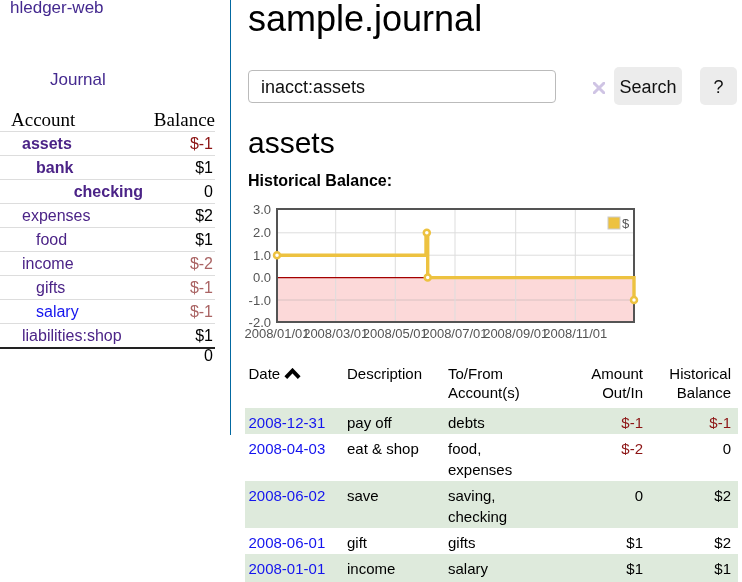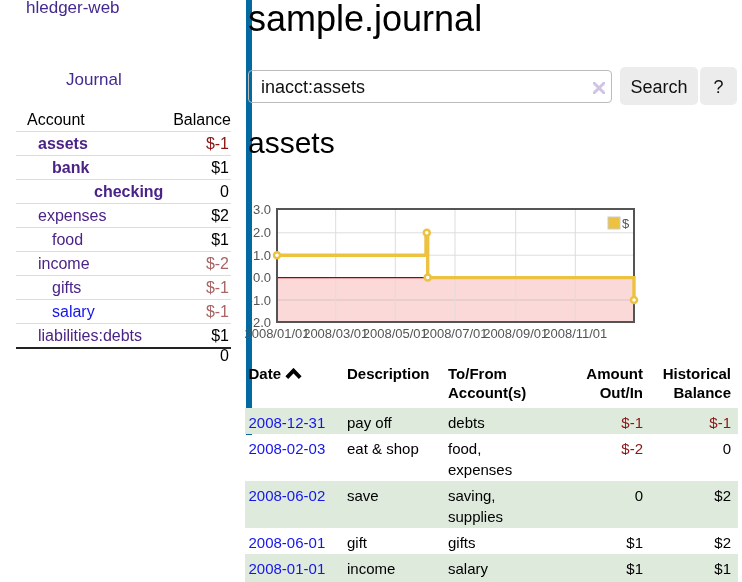--- a/index.html
+++ b/index.html
@@ -1,52 +1,52 @@
 <!DOCTYPE html>
 <html><head>
 <meta charset="utf-8">
 <style>
 html,body{margin:0;padding:0;}
 body{width:742px;height:582px;font-family:"Liberation Sans",sans-serif;background:#fff;position:relative;overflow:hidden;}
 a{text-decoration:none;}
-#sidebar{position:absolute;left:16px;top:0;width:230px;height:435px;border-right:6px solid #0369a1;}
+#sidebar{position:absolute;left:0;top:0;width:230px;height:435px;border-right:1px solid #0369a1;}
 #apptitle{position:absolute;left:10px;top:-2px;font-size:17px;color:#44298f;}
 #journal{position:absolute;left:10px;top:70px;font-size:17px;color:#44298f;margin-left:40px;}
 #sidetable{position:absolute;left:0;top:108px;width:215px;border-collapse:collapse;font-size:16px;}
 #sidetable td,#sidetable th{padding:0;height:23px;vertical-align:middle;font-weight:normal;}
 #sidetable td.bal{text-align:right;padding-right:2px;}
 #sidetable th.bal{text-align:right;padding-right:0;}
-#sidetable th{text-align:left;font-size:16px;color:#000;}
+#sidetable th{text-align:left;font-size:19px;color:#000;font-family:Liberation Serif, serif;}
 #sidetable th.acct{padding-left:11px;}
 #sidetable tr.r{border-top:1px solid #ddd;}
 #sidetable tr.total{border-top:2px solid #222;}
 #sidetable tr.total td{height:13px;line-height:13px;}
 .b{font-weight:bold;}
 .negb{color:#8c1414;font-weight:bold;}
 .neg{color:#aa6464;}
 .acctlink{color:#4b2387;}
 .bluelink{color:#1414ee;}
 #sidetable td.d1{padding-left:22px;}
 #sidetable td.d2{padding-left:36px;}
 #sidetable td.d3{padding-left:40px;text-align:right;}
 #main{position:absolute;left:0;top:0;width:742px;height:582px;}
 #h1{position:absolute;left:248px;top:-2px;font-size:36px;color:#000;}
-#searchbox{position:absolute;left:248px;top:70px;width:364px;height:33px;box-sizing:border-box;border:1px solid #bbb;border-radius:4px;font-size:18px;color:#111;}
+#searchbox{position:absolute;left:248px;top:70px;width:308px;height:33px;box-sizing:border-box;border:1px solid #bbb;border-radius:4px;font-size:18px;color:#111;}
 #searchbox .txt{position:absolute;left:12px;top:5.5px;}
 #clearx{position:absolute;left:593px;top:82px;}
 .btn{position:absolute;top:67px;height:38px;box-sizing:border-box;background:#ececec;border-radius:5px;font-size:18px;color:#111;text-align:center;line-height:40px;}
-#searchbtn{left:614px;width:78px;margin-left:6px;}
+#searchbtn{left:614px;width:68px;}
 #helpbtn{left:700px;width:37px;}
 #h2{position:absolute;left:248px;top:126px;font-size:30px;color:#000;}
 #histlabel{position:absolute;left:248px;top:172px;font-size:16px;font-weight:bold;color:#000;}
 #chart{position:absolute;left:240px;top:195px;}
 #maintable{position:absolute;left:245px;top:362px;width:493px;border-collapse:collapse;font-size:15px;}
 #maintable td.c1,#maintable th.c1{padding-left:3.5px;}
 #maintable td.c5,#maintable th.c5{padding-right:7px;}
-#maintable th{font-weight:bold;text-align:left;vertical-align:top;padding:2px 0 6px 0;line-height:19px;margin-left:24px;}
+#maintable th{font-weight:normal;text-align:left;vertical-align:top;padding:2px 0 6px 0;line-height:19px;margin-left:24px;}
 #maintable th.r,#maintable td.r{text-align:right;}
 #maintable td{padding:4px 0 1px 0;line-height:21px;vertical-align:top;}
 #maintable tr.odd{background:#deeadc;}
 #maintable tr.last td{padding-bottom:6px;margin-left:30px;}
 #maintable td.date a{color:#1414ee;}
 .redamt{color:#8c1414;}
 </style>
 </head>
 <body>
 <div id="sidebar">
@@ -84,41 +84,42 @@
         </tr>
 <tr class="r">
           <td class="d2"><span class="acctlink">gifts</span></td>
           <td class="bal neg">$-1</td>
         </tr>
 <tr class="r">
           <td class="d2"><span class="bluelink">salary</span></td>
           <td class="bal neg">$-1</td>
         </tr>
 <tr class="r">
-          <td class="d1"><span class="acctlink">liabilities:debts</span></td>
+          <td class="d1"><span class="acctlink">liabilities:shop</span></td>
           <td class="bal">$1</td>
         </tr>
 <tr class="total">
           <td></td>
           <td class="bal">0</td>
         </tr>
 </tbody>
     </table>
 </div>
 <div id="main">
 <div id="h1">sample.journal</div>
 <div id="searchbox">
       <span class="txt">inacct:assets</span>
     </div>
 <svg id="clearx" width="12" height="12" viewBox="0 0 12 12">
       <path d="M1.2,1.2 L10.8,10.8 M10.8,1.2 L1.2,10.8" stroke="#cfc4e4" stroke-width="3" stroke-linecap="round"></path>
     </svg>
 <div class="btn" id="searchbtn">Search</div>
 <div class="btn" id="helpbtn">?</div>
 <div id="h2">assets</div>
+<div id="histlabel">Historical Balance:</div>
 <svg id="chart" width="420" height="150" viewBox="0 0 420 150">
 
   <rect x="37" y="82.6" width="357" height="44.4" fill="#fcd9d9"></rect>
 
   <line x1="37" y1="37.8" x2="394" y2="37.8" stroke="#dddddd" stroke-width="1"></line>
   <line x1="37" y1="60.2" x2="394" y2="60.2" stroke="#dddddd" stroke-width="1"></line>
   <line x1="37" y1="105" x2="394" y2="105" stroke="#d8c2c2" stroke-width="1"></line>
 
   <line x1="95.7" y1="14" x2="95.7" y2="127" stroke="#dddddd" stroke-width="1"></line>
   <line x1="155.3" y1="14" x2="155.3" y2="127" stroke="#dddddd" stroke-width="1"></line>
@@ -176,30 +177,30 @@
 <th class="r c5">Historical<br>Balance</th>
 </tr>
 <tr class="odd">
           <td class="date c1"><a>2008-12-31</a></td>
           <td>pay off</td>
           <td>debts</td>
           <td class="r redamt">$-1</td>
           <td class="r redamt c5">$-1</td>
         </tr>
 <tr>
-          <td class="date c1"><a>2008-02-03</a></td>
+          <td class="date c1"><a>2008-04-03</a></td>
           <td>eat &amp; shop</td>
           <td style="padding-right:14px">food, expenses</td>
           <td class="r redamt">$-2</td>
           <td class="r c5">0</td>
         </tr>
 <tr class="odd">
           <td class="date c1"><a>2008-06-02</a></td>
           <td>save</td>
-          <td style="padding-right:14px">saving, supplies</td>
+          <td style="padding-right:14px">saving, checking</td>
           <td class="r">0</td>
           <td class="r c5">$2</td>
         </tr>
 <tr>
           <td class="date c1"><a>2008-06-01</a></td>
           <td>gift</td>
           <td>gifts</td>
           <td class="r">$1</td>
           <td class="r c5">$2</td>
         </tr>

